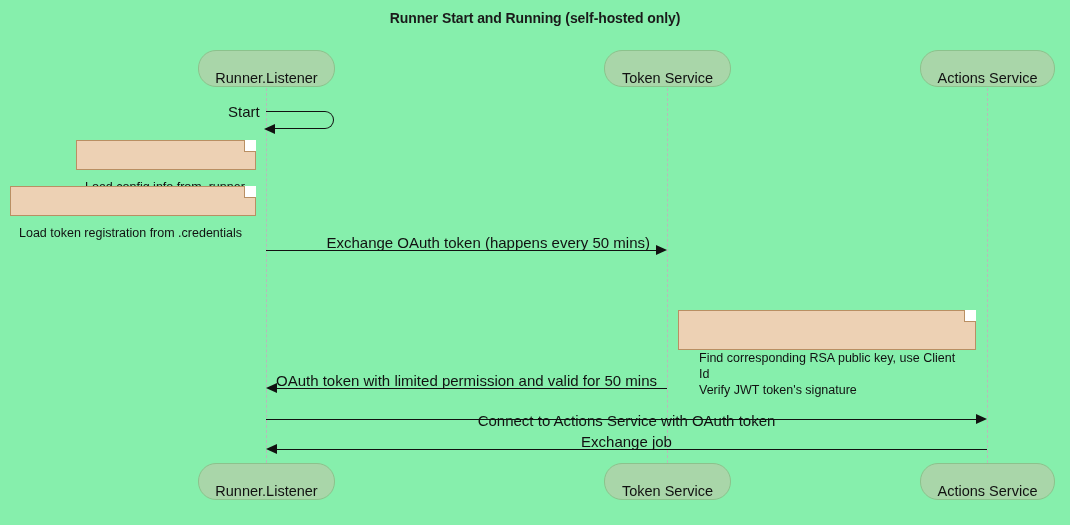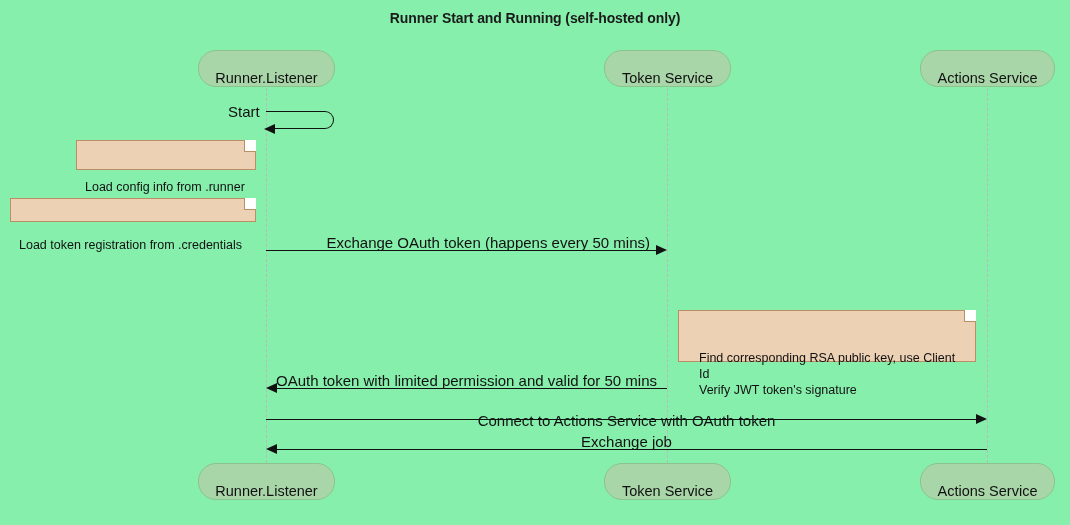--- a/index.html
+++ b/index.html
@@ -148,31 +148,31 @@
 
   <div class="msg-label" style="left:228px; top:103px;">Start</div>
   <div class="self-loop" style="left:266px; top:111px; width:68px; height:18px;"></div>
   <div class="arrowhead left" style="left:264px; top:123.5px;"></div>
 
   <div class="note" style="left:76px; top:140px; width:180px; height:30px;">
     <span class="fold"></span>
     <span>Load config info from .runner</span>
   </div>
 
-  <div class="note" style="left:10px; top:198px; width:246px; height:24px;">
+  <div class="note" style="left:10px; top:186px; width:246px; height:30px;">
     <span class="fold"></span>
     <span>Load token registration from .credentials</span>
   </div>
 
   <div class="msg-label" style="left:249px; top:234px; width:401px;text-align:right;">Exchange OAuth token (happens every 50 mins)</div>
   <div class="msg-line" style="left:266px; top:250px; width:390px;"></div>
   <div class="arrowhead right" style="left:656px; top:244.5px;"></div>
 
 
-  <div class="note two-line" style="left:678px; top:310px; width:298px; height:52px;padding-left:20px;">
+  <div class="note two-line" style="left:678px; top:310px; width:298px; height:40px;padding-left:20px;">
     <span class="fold"></span>
     <span>Find corresponding RSA public key, use Client Id
 Verify JWT token's signature</span>
   </div>
 
   <div class="msg-label" style="left:266px; top:372px; width:401px;">OAuth token with limited permission and valid for 50 mins</div>
   <div class="msg-line" style="left:277px; top:388px; width:390px;"></div>
   <div class="arrowhead left" style="left:266px; top:382.5px;"></div>
 
   <div class="msg-label" style="left:266px; top:412px; width:721px;">Connect to Actions Service with OAuth token</div>

